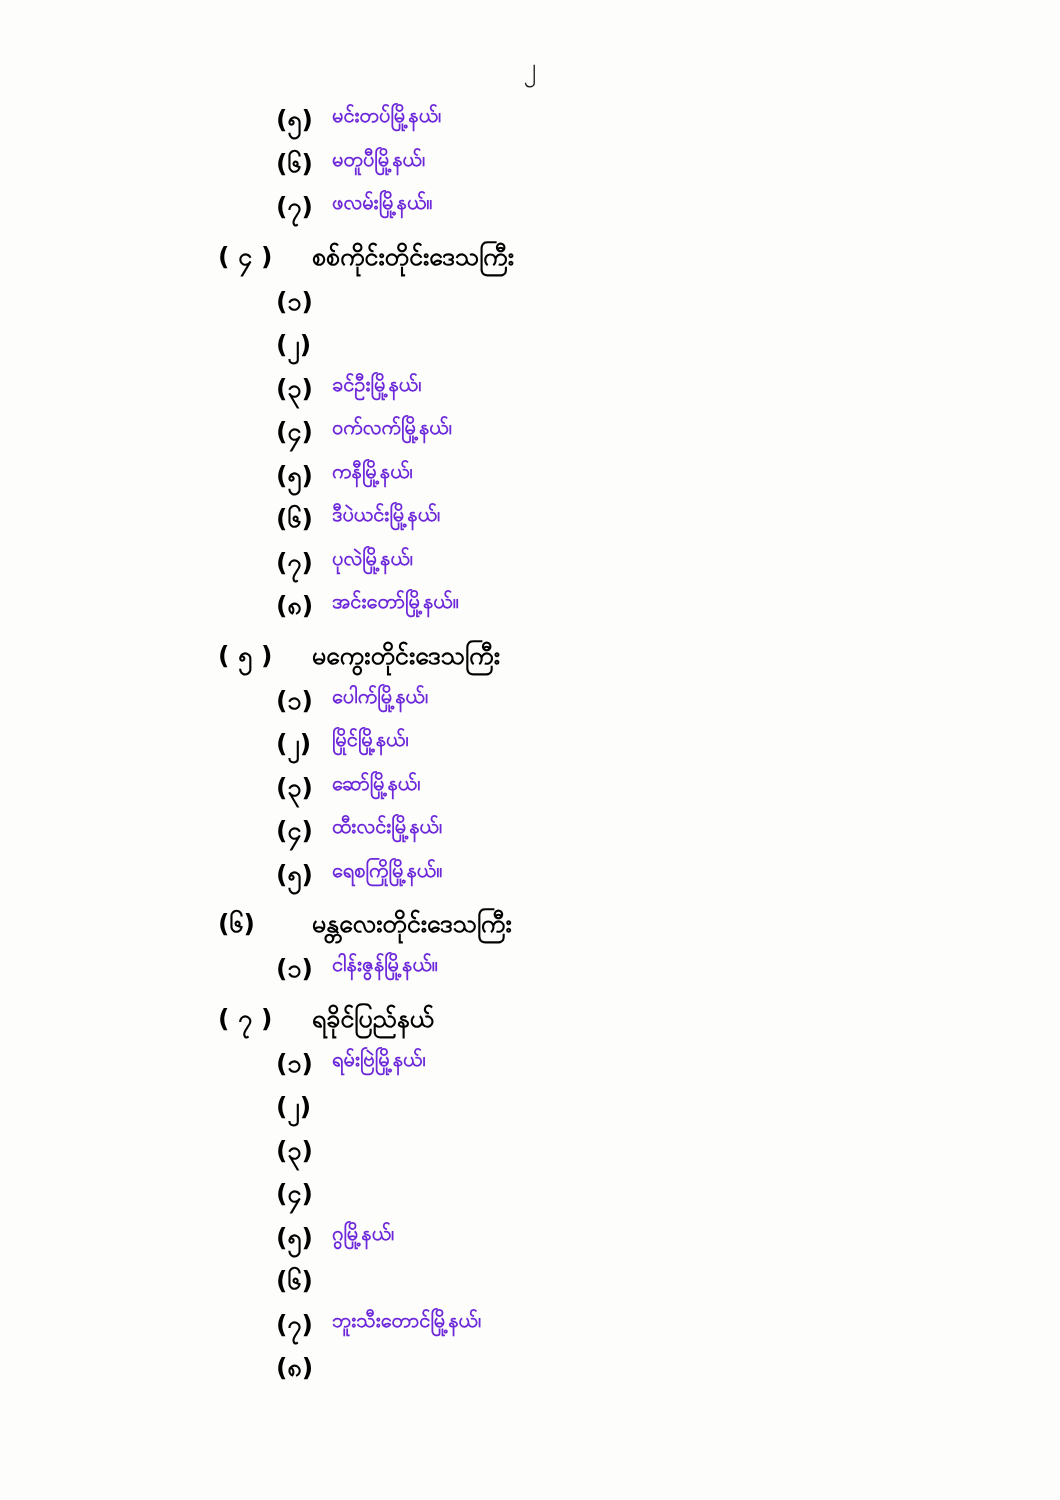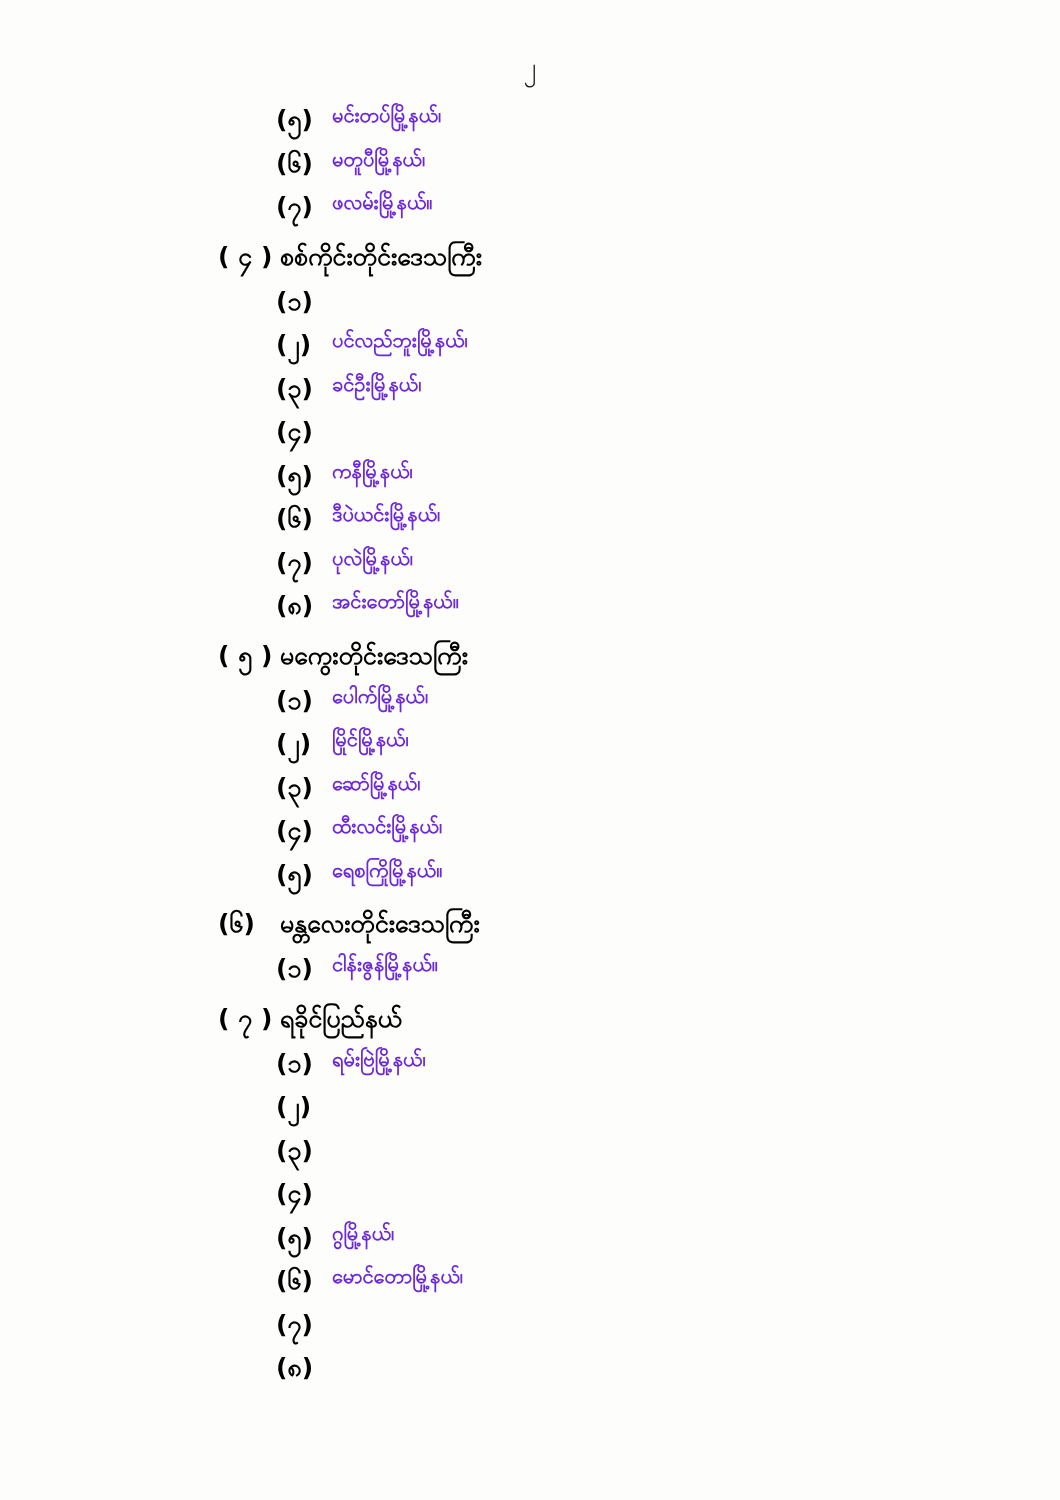--- a/index.html
+++ b/index.html
@@ -55,20 +55,21 @@
     font-size: 25px;
     font-weight: 700;
     line-height: 1.72;
     color: #000;
   }
   .section-head .title {
     font-size: 25px;
     font-weight: 700;
     line-height: 1.72;
     color: #000;
+    margin-left: 32px;
   }
   .item {
     display: flex;
     align-items: flex-start;
     padding-left: 276px;
     margin: 0;
   }
   .item .num {
     width: 56px;
     flex: 0 0 56px;
@@ -115,28 +116,28 @@
     <div class="section">
       <div class="section-head">
         <span class="marker">( ၄ )</span>
         <span class="title">စစ်ကိုင်းတိုင်းဒေသကြီး</span>
       </div>
       <div class="item">
         <span class="num">(၁)</span>
       </div>
       <div class="item">
         <span class="num">(၂)</span>
-        <span class="label">ပင်လည်ဘူးမြို့နယ်၊</span>
       </div>
       <div class="item">
         <span class="num">(၃)</span>
         <span class="label">ခင်ဦးမြို့နယ်၊</span>
       </div>
       <div class="item">
         <span class="num">(၄)</span>
+        <span class="label">ဝက်လက်မြို့နယ်၊</span>
       </div>
       <div class="item">
         <span class="num">(၅)</span>
         <span class="label">ကနီမြို့နယ်၊</span>
       </div>
       <div class="item">
         <span class="num">(၆)</span>
         <span class="label">ဒီပဲယင်းမြို့နယ်၊</span>
       </div>
       <div class="item">
@@ -204,24 +205,24 @@
       </div>
       <div class="item">
         <span class="num">(၄)</span>
       </div>
       <div class="item">
         <span class="num">(၅)</span>
         <span class="label">ဂွမြို့နယ်၊</span>
       </div>
       <div class="item">
         <span class="num">(၆)</span>
-        <span class="label">မောင်တောမြို့နယ်၊</span>
       </div>
       <div class="item">
         <span class="num">(၇)</span>
+        <span class="label">ဘူးသီးတောင်မြို့နယ်၊</span>
       </div>
       <div class="item">
         <span class="num">(၈)</span>
       </div>
     </div>
 
   </div>
 </div>
 
 </body></html>

